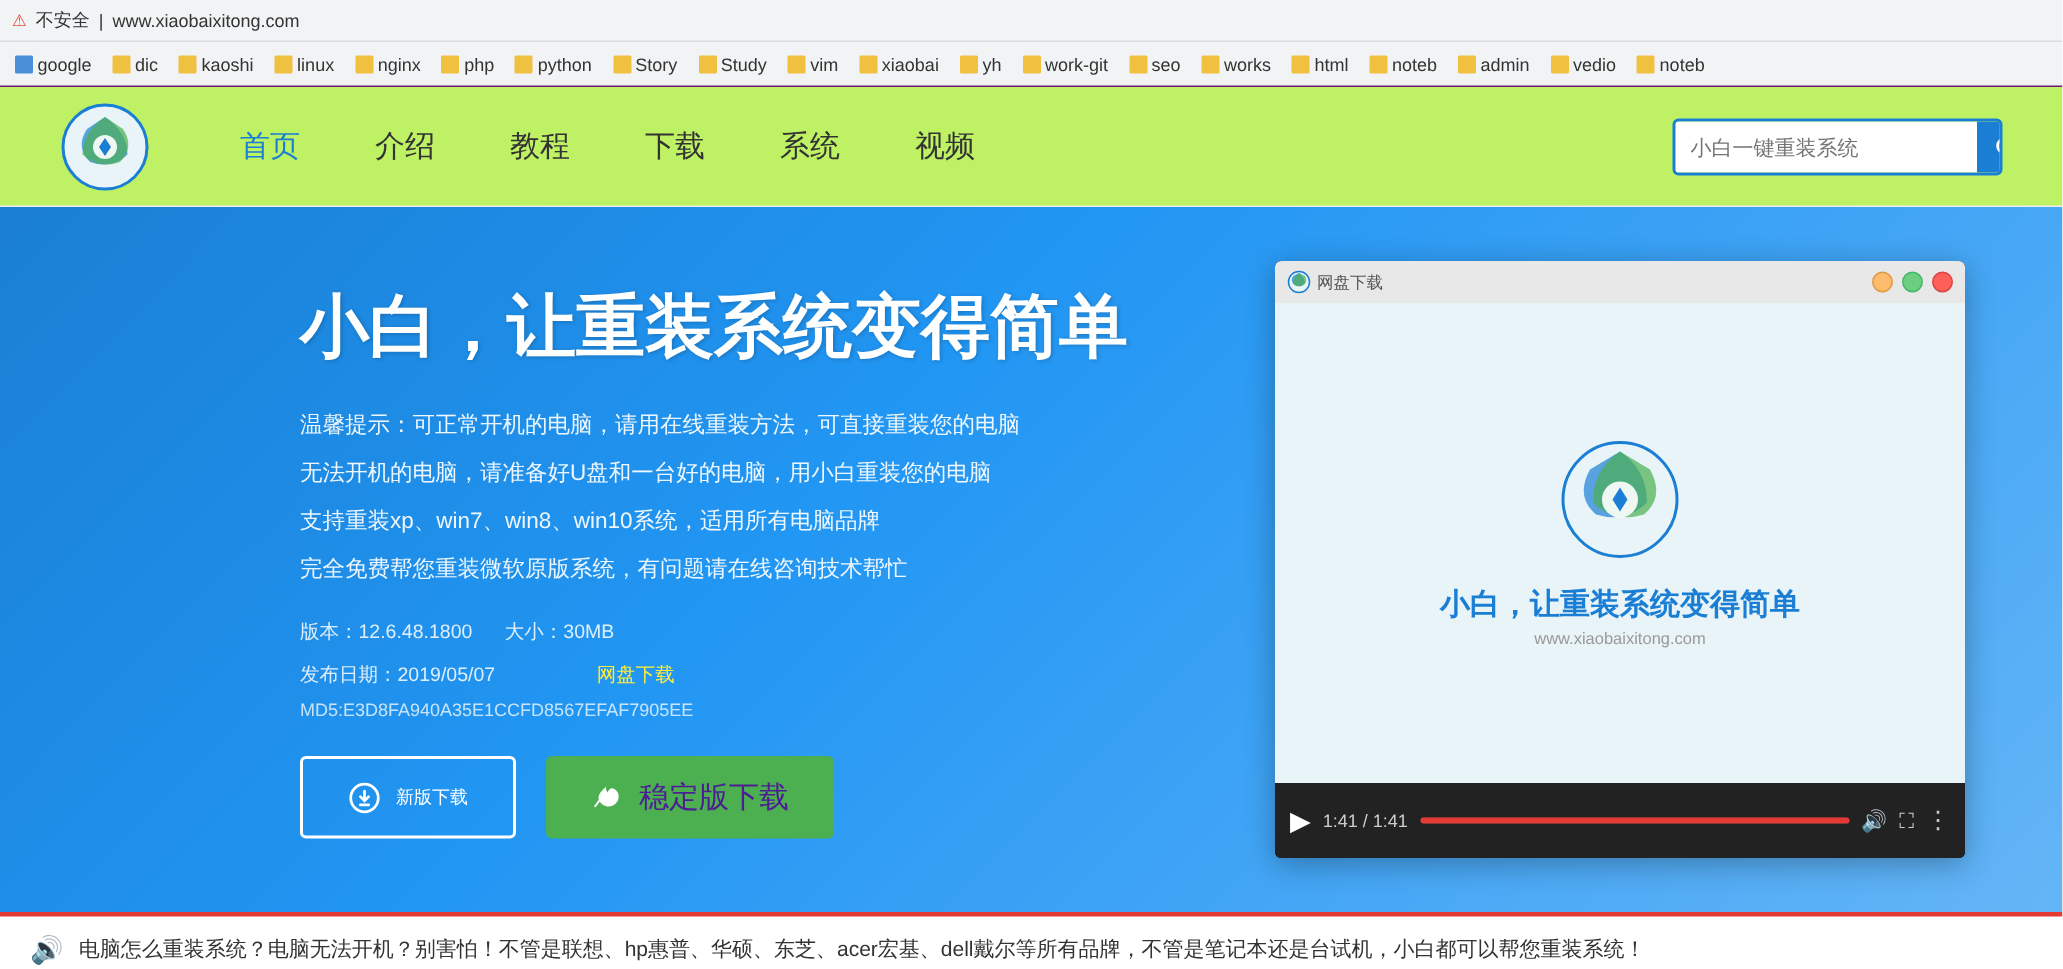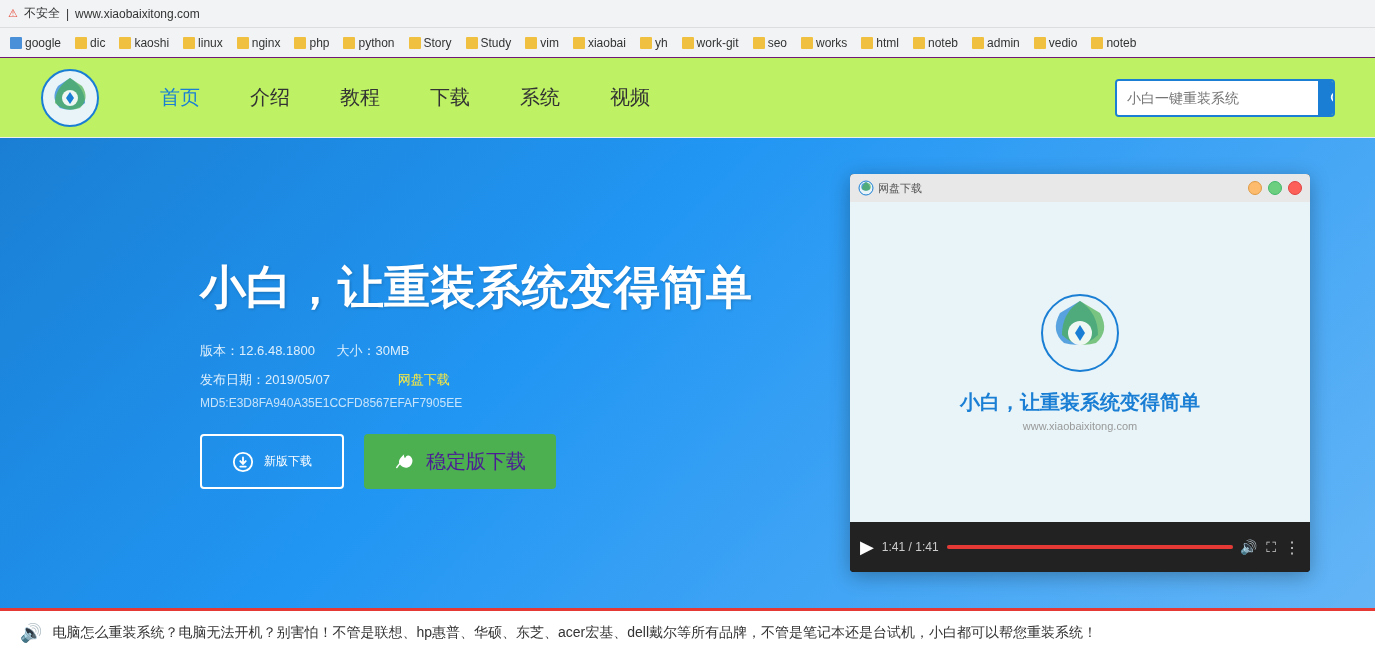--- a/index.html
+++ b/index.html
@@ -415,20 +415,26 @@
       <svg viewBox="0 0 24 24">
         <path d="M21 21l-4.35-4.35M17 11A6 6 0 1 1 5 11a6 6 0 0 1 12 0z" stroke="#fff" stroke-width="2.5" fill="none" stroke-linecap="round"></path>
       </svg>
     </button>
   </div>
 </header>
 
 <section class="hero">
   <div class="hero-content">
     <h1 class="hero-title">小白，让重装系统变得简单</h1>
+    <div class="hero-desc" id="hero-desc">
+        <p>温馨提示：可正常开机的电脑，请用在线重装方法，可直接重装您的电脑</p>
+        <p>无法开机的电脑，请准备好U盘和一台好的电脑，用小白重装您的电脑</p>
+        <p>支持重装xp、win7、win8、win10系统，适用所有电脑品牌</p>
+        <p>完全免费帮您重装微软原版系统，有问题请在线咨询技术帮忙</p>
+      </div>
     <div class="hero-meta">
       <span>版本：</span><span>12.6.48.1800</span>
       &nbsp;&nbsp;&nbsp;&nbsp;
       <span>大小：</span><span>30MB</span>
     </div>
     <div class="hero-meta">
       <span>发布日期：</span><span>2019/05/07</span>
       &nbsp;&nbsp;&nbsp;&nbsp;
       <span class="netdisk-link">网盘下载</span>
     </div>

